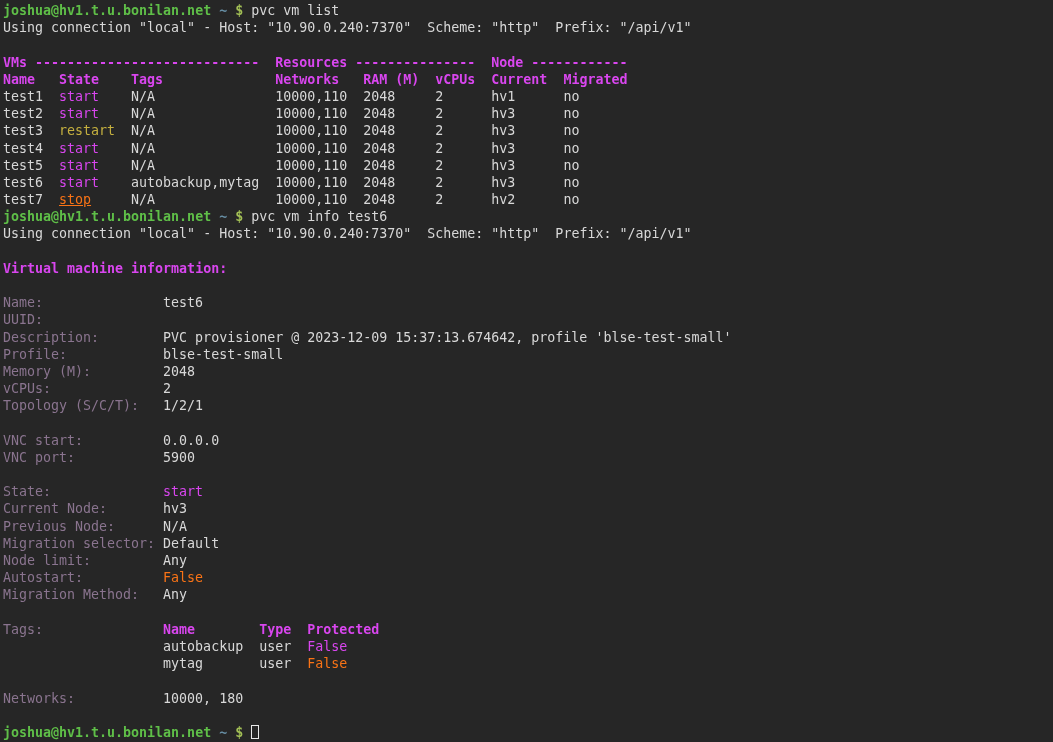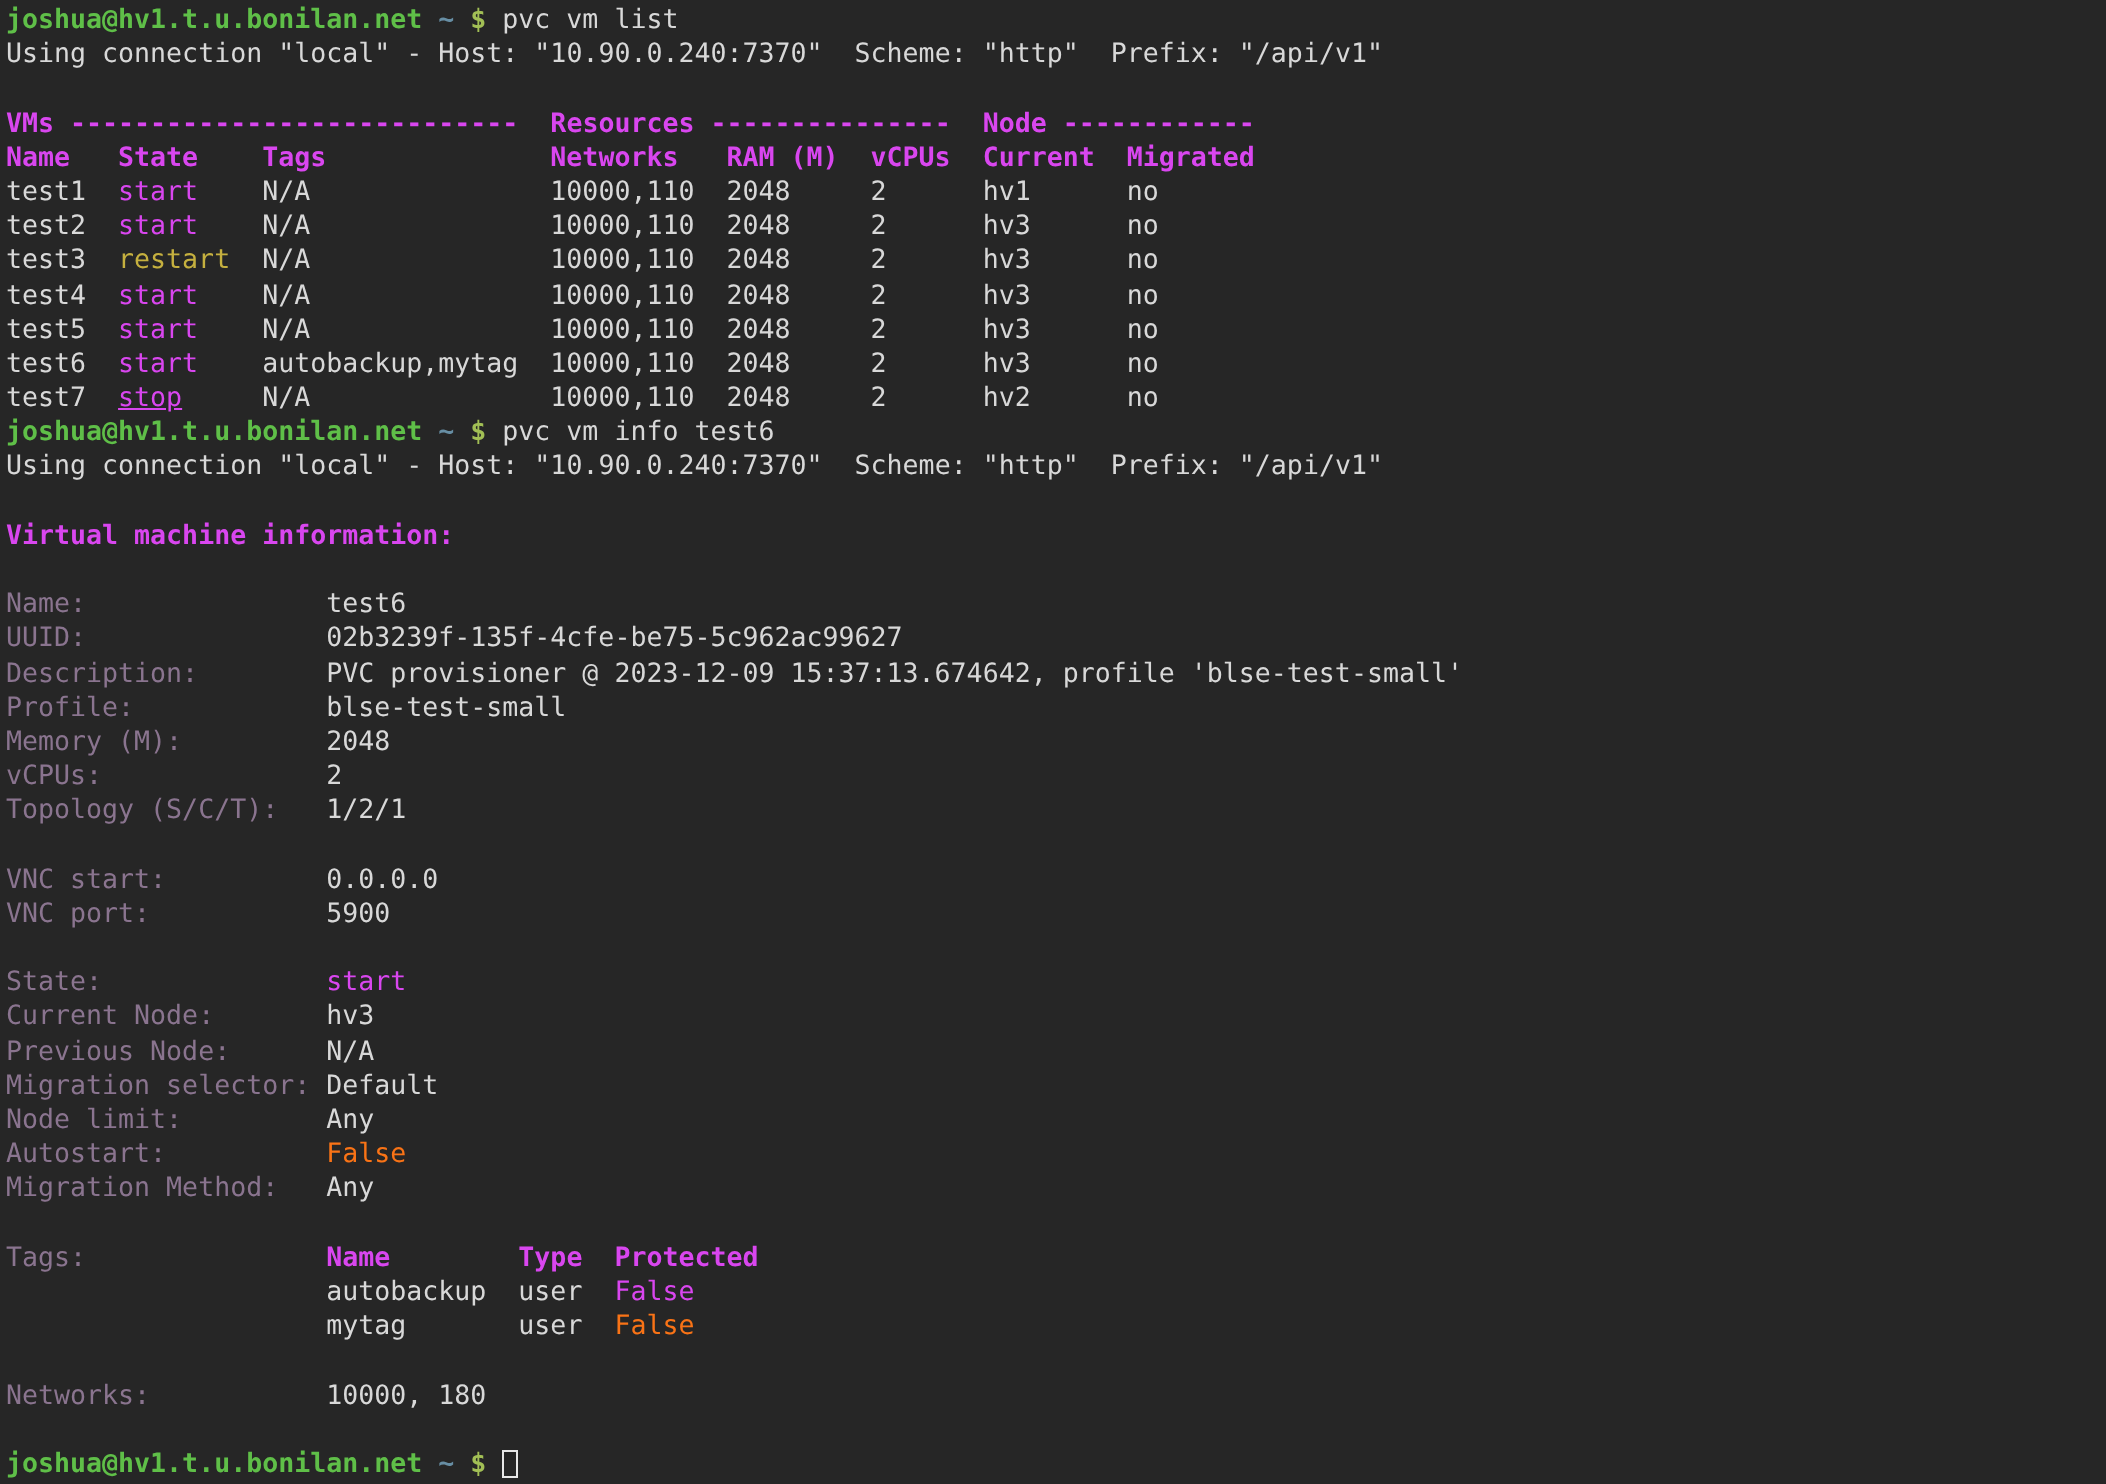--- a/index.html
+++ b/index.html
@@ -11,21 +11,21 @@
   }
   #screen{position:relative;width:952px;height:742px;padding-top:2px;box-sizing:border-box;}
   .line{position:relative;height:17.2px;}
   .s{position:absolute;top:0;line-height:17.2px;white-space:pre;color:#d8d8d8;}
   .b{font-weight:bold;color:#d946ef;}
   .green{color:#d946ef;}
   .pgreen{color:#5fbf48;font-weight:bold;}
   .tilde{color:#678ea4;font-weight:bold;}
   .dollar{color:#a2bf55;font-weight:bold;}
   .yellow{color:#c5b03f;text-align:right;}
-  .red{color:#d946ef;text-decoration:underline;}
+  .red{color:#f97316;text-decoration:underline;}
   .blue{color:#f97316;}
   .purple{color:#8a748f;text-align:center;}
   .cursor{position:absolute;top:1.5px;width:1ch;height:13.5px;border:1.5px solid #e8e8e8;box-sizing:border-box;}
   
   .c0{left:calc(3px + 0ch);} .c7{left:calc(3px + 7ch);} .c16{left:calc(3px + 16ch);}
   .c20{left:calc(3px + 20ch);} .c27{left:calc(3px + 27ch);} .c29{left:calc(3px + 29ch);}
   .c31{left:calc(3px + 31ch);} .c32{left:calc(3px + 32ch);} .c34{left:calc(3px + 34ch);}
   .c38{left:calc(3px + 38ch);} .c45{left:calc(3px + 45ch);} .c54{left:calc(3px + 54ch);}
   .c61{left:calc(3px + 61ch);} .c70{left:calc(3px + 70ch);}
 </style>
@@ -151,21 +151,20 @@
   </div>
 
   <div class="line"></div>
 
   <div class="line">
     <span class="s purple c0">Name:</span>
     <span class="s c20">test6</span>
   </div>
   <div class="line">
     <span class="s purple c0">UUID:</span>
-    <span class="s c20">02b3239f-135f-4cfe-be75-5c962ac99627</span>
   </div>
   <div class="line">
     <span class="s purple c0">Description:</span>
     <span class="s c20">PVC provisioner @ 2023-12-09 15:37:13.674642, profile 'blse-test-small'</span>
   </div>
   <div class="line">
     <span class="s purple c0">Profile:</span>
     <span class="s c20">blse-test-small</span>
   </div>
   <div class="line">

